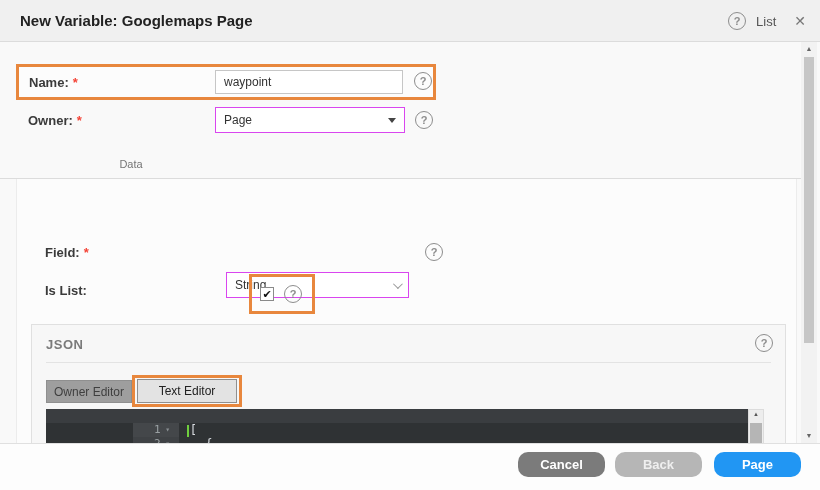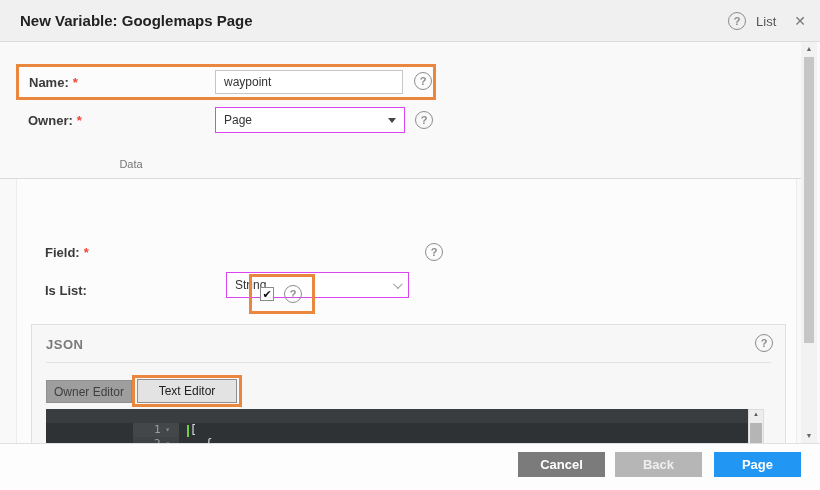--- a/index.html
+++ b/index.html
@@ -92,21 +92,21 @@
   .ed-sb .thumb { position:absolute; left:1px; top:13px; width:12px; height:57px; background:#b5b5b5; }
 
   
   .dlg-sb { position:absolute; left:801px; top:0; width:16px; height:401px; background:#f2f2f2; }
   .dlg-sb .up { position:absolute; left:0; top:3px; width:16px; text-align:center; font-size:7px; color:#666; }
   .dlg-sb .thumb { position:absolute; left:3px; top:15px; width:10px; height:286px; background:#c6c6c6; }
   .dlg-sb .down { position:absolute; left:0; bottom:4px; width:16px; text-align:center; font-size:7px; color:#666; }
 
   
   .ftr { position:absolute; left:0; top:443px; width:820px; height:47px; background:#fdfdfd; border-top:1px solid #e0e0e0; }
-  .btn { position:absolute; top:8px; width:87px; height:25px; border:none; border-radius:0; font-family:"Liberation Sans",sans-serif;
+  .btn { position:absolute; top:8px; width:87px; height:25px; border:none; border-radius:10px; font-family:"Liberation Sans",sans-serif;
          font-size:13px; font-weight:bold; color:#fff; cursor:pointer; display:flex; align-items:center; justify-content:center; }
   .btn-cancel { left:518px; background:#7b7b7b; }
   .btn-back { left:615px; background:#b6b6b6; color:#efefef; }
   .btn-done { left:714px; background:#2196f3; }
 </style>
 </head>
 <body>
 
 <div class="dialog">
 

